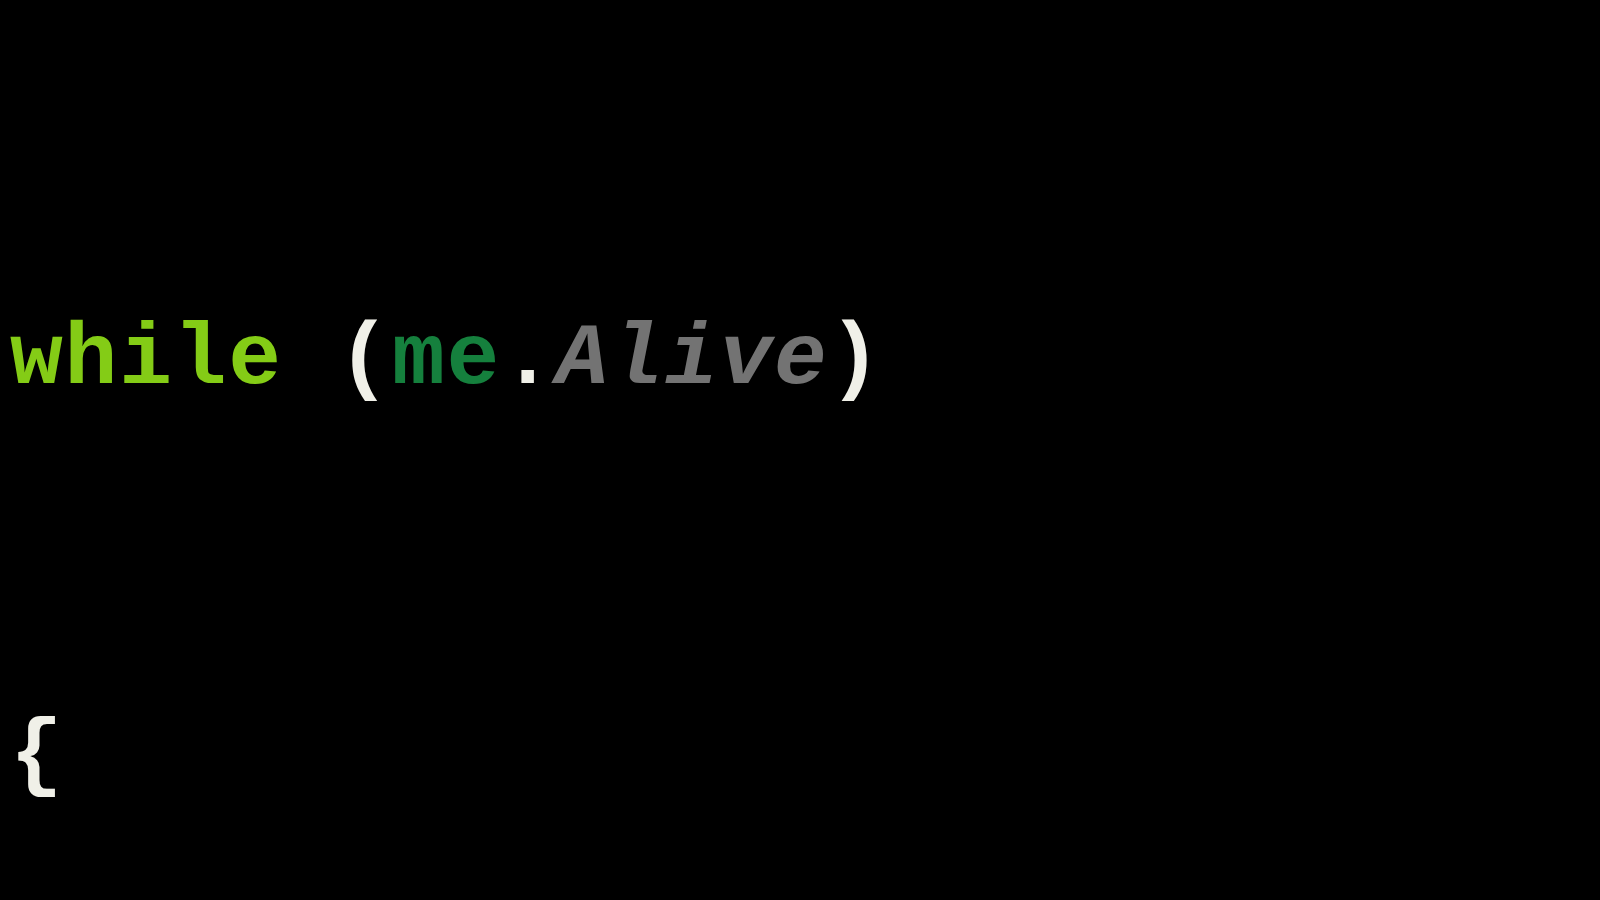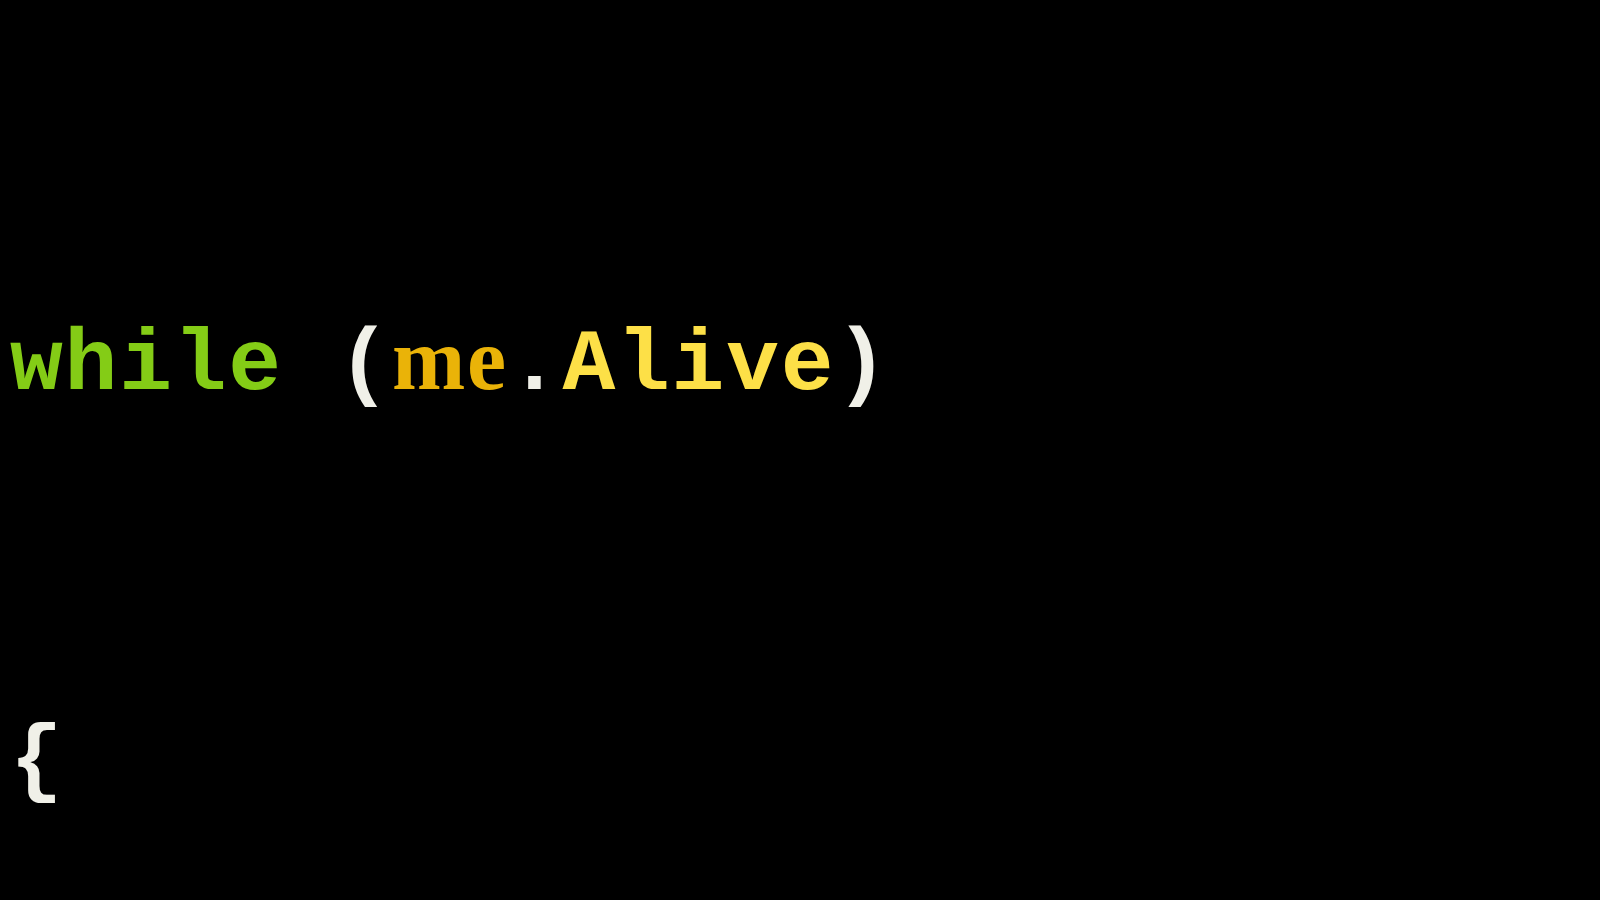--- a/index.html
+++ b/index.html
@@ -19,22 +19,22 @@
       overflow: hidden;
       letter-spacing: 0.02em;
     }
     .code-block {
       white-space: pre;
     }
     .line {
       display: block;
     }
     .kw { color: #84cc16; }
-    .obj { color: #eab308; font-family: Liberation Serif, serif; }
-    .member { color: #fde047; }
+    .obj { color: #15803d; }
+    .member { color: #737373; font-style: italic; }
     .punct { color: #f0f0e8; }
   </style>
 </head>
 <body>
 
 <div class="code-block">
   <div class="line"><span class="kw">while</span><span class="punct"> </span><span class="punct">(</span><span class="obj">me</span><span class="punct">.</span><span class="member">Alive</span><span class="punct">)</span></div>
   <div class="line"><span class="punct">{</span></div>
   
   

